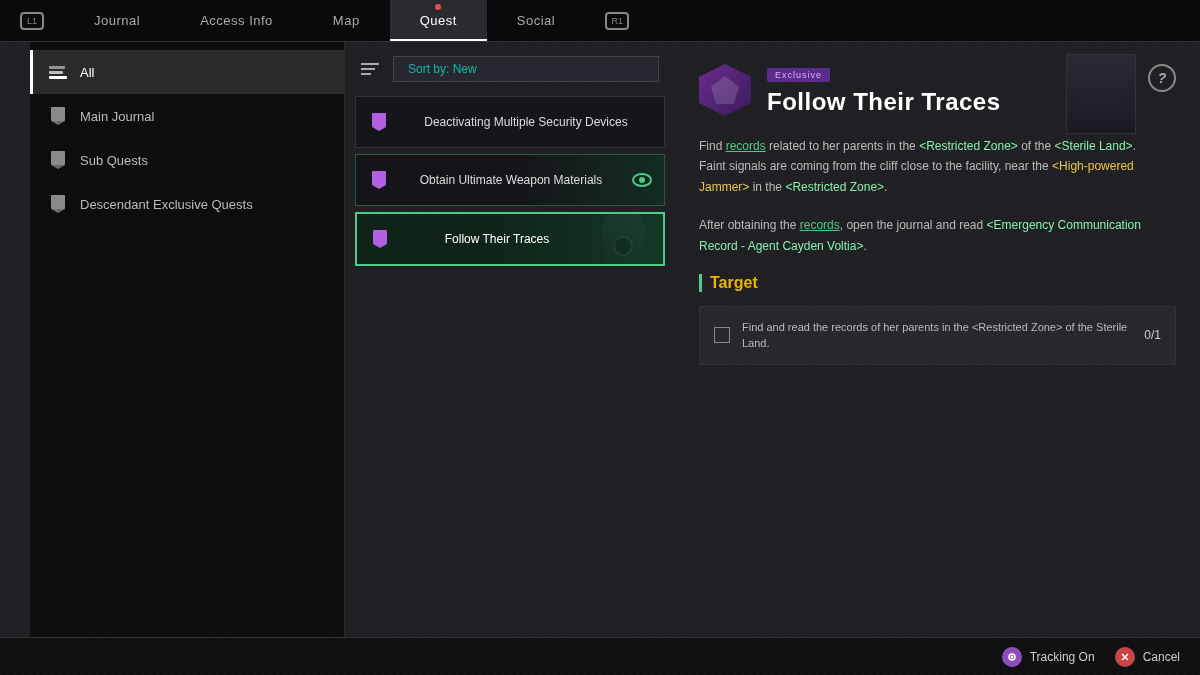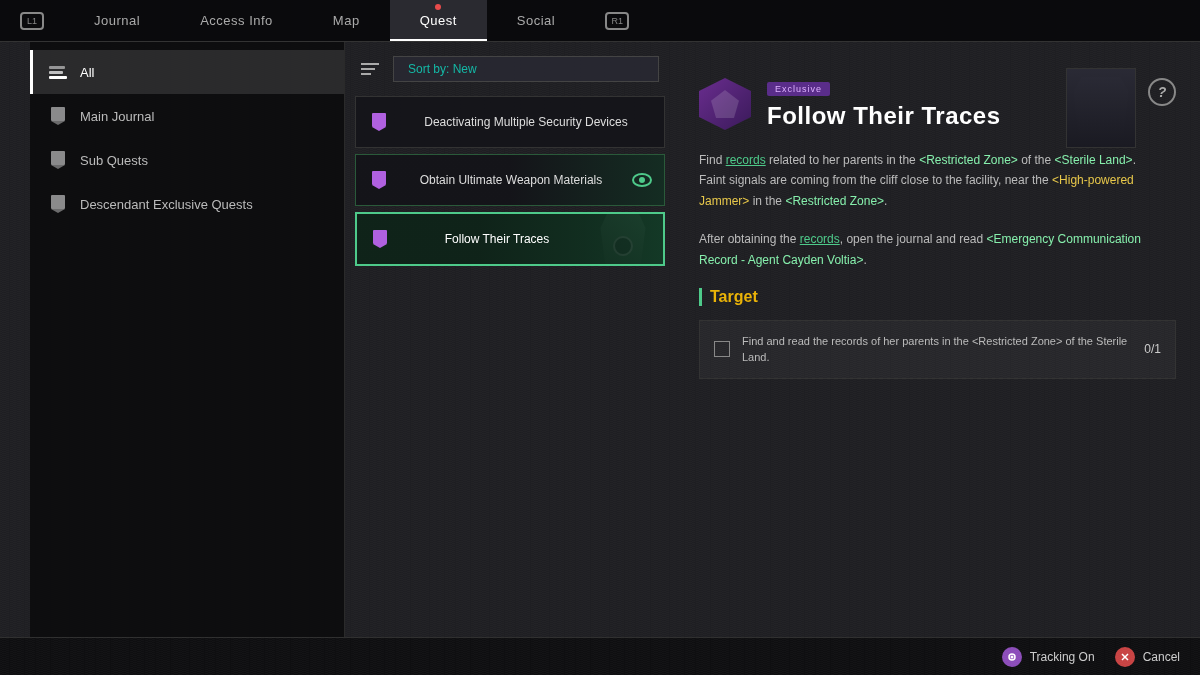--- a/index.html
+++ b/index.html
@@ -241,21 +241,21 @@
       right: 30px;
       width: 20px; height: 20px;
       border: 2px solid rgba(200,200,200,0.4);
       border-radius: 50%;
       background: rgba(10,10,15,0.7);
     }
 
     
     #quest-detail {
       flex: 1;
-      padding: 36px 24px;
+      padding: 22px 24px;
       overflow-y: auto;
     }
 
     .quest-detail-header {
       display: flex;
       align-items: flex-start;
       gap: 16px;
       margin-bottom: 20px;
       position: relative;
     }

